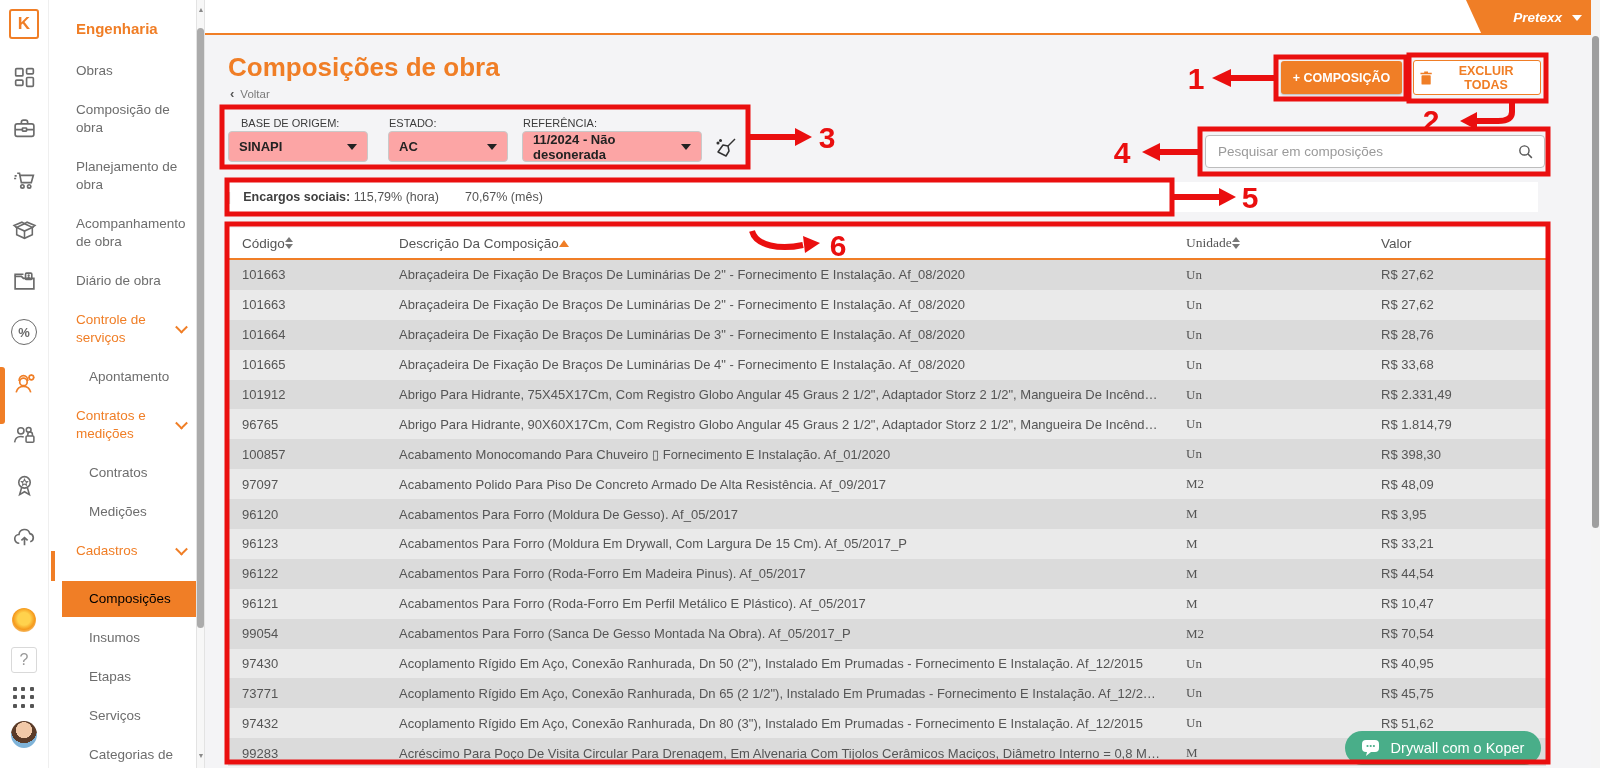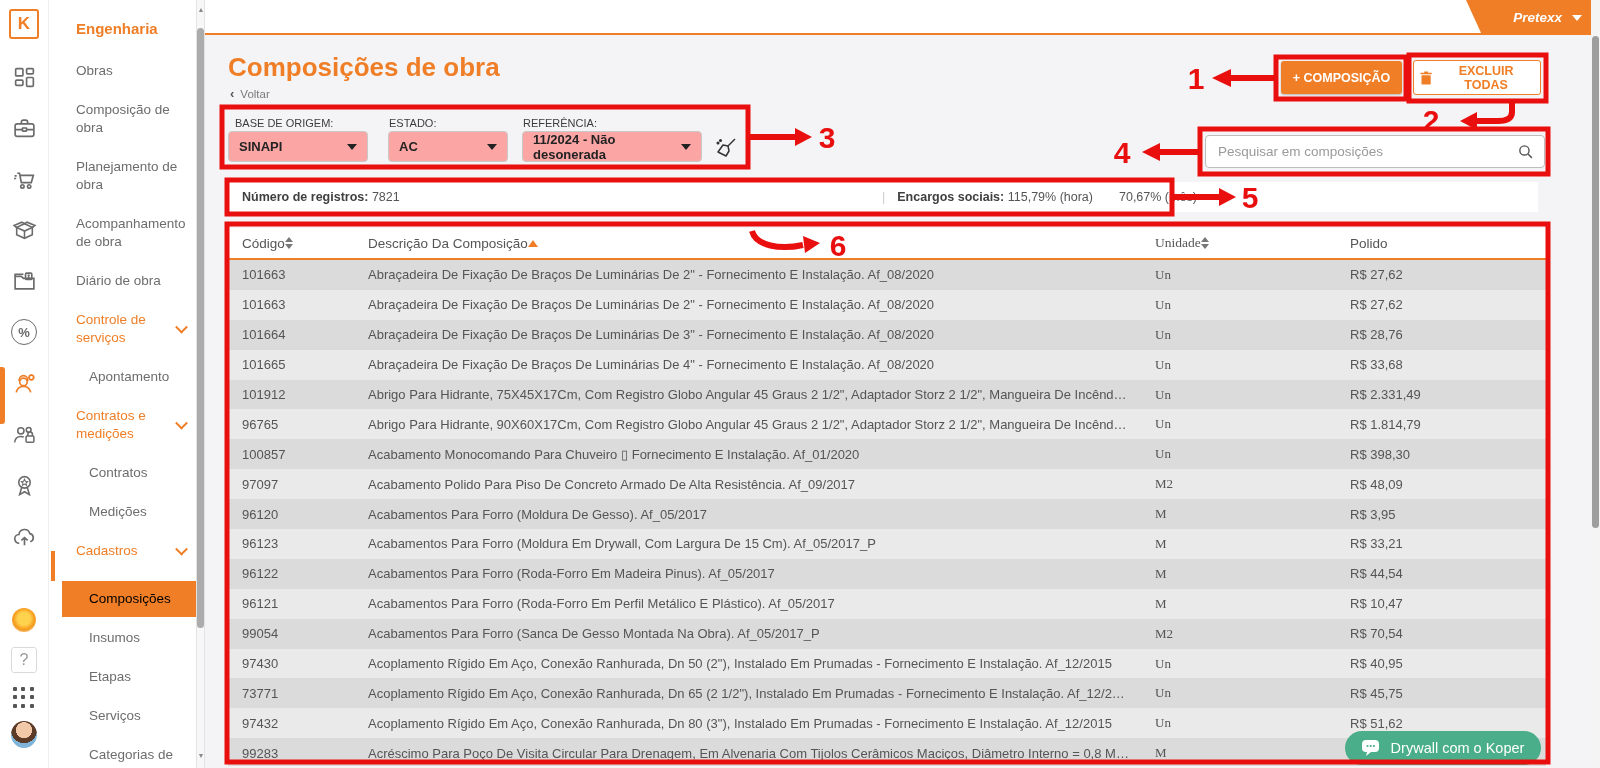--- a/index.html
+++ b/index.html
@@ -76,21 +76,21 @@
   .status .gap{display:inline-block;width:26px;}
   
   .table{position:absolute;left:228px;top:228px;width:1318px;height:538px;background:#fff;overflow:hidden;}
   .thead{display:flex;height:30px;align-items:center;border-bottom:2px solid #f07e26;
          font-size:13.5px;color:#555;background:#fff;}
   .trow{display:flex;height:29.9px;align-items:center;font-size:13px;color:#555;cursor:pointer;}
   .trow.odd{background:#dbdbdb;}
   .trow.even{background:#eaeaea;}
   .td,.th{box-sizing:border-box;white-space:nowrap;overflow:hidden;text-overflow:ellipsis;}
   .c1{flex:0 0 140px;padding-left:14px;}
-  .c2{flex:0 0 787px;padding-right:26px;}
+  .c2{flex:0 0 787px;padding-right:26px;margin-left:31px;}
   .c3{flex:0 0 195px;font-family:Liberation Serif, serif;}
   .c4{flex:1 1 auto;}
   .th{display:flex;align-items:center;cursor:pointer;}
   .sorticons{display:flex;flex-direction:column;gap:2px;}
   .tri-u{width:0;height:0;border-left:4px solid transparent;border-right:4px solid transparent;border-bottom:5px solid #777;}
   .tri-d{width:0;height:0;border-left:4px solid transparent;border-right:4px solid transparent;border-top:5px solid #777;}
   .tri-o{width:0;height:0;border-left:5px solid transparent;border-right:5px solid transparent;border-bottom:7px solid #f07e26;}
   
   .chat{position:absolute;left:1345px;top:731px;width:196px;height:34px;background:#49ae89;border:none;
         border-radius:17px;color:#fff;font-size:14.5px;display:flex;align-items:center;justify-content:center;
@@ -251,21 +251,21 @@
 
   <button class="btn-add">+ COMPOSIÇÃO</button>
   <button class="btn-del">
     <svg width="13" height="14" viewBox="0 0 13 14">
         <path d="M4.5 0h4v1.4h4V3H.5V1.4h4z" fill="#f07e26"></path>
         <rect x="1.6" y="4" width="9.8" height="10" rx="1" fill="#f07e26"></rect>
       </svg>
     <span>EXCLUIR TODAS</span>
   </button>
 
-  <div class="flabel" style="left:235px;top:117px">BASE DE ORIGEM:</div>
+  <div class="flabel" style="left:241px;top:117px">BASE DE ORIGEM:</div>
   <div class="fsel" style="left:228px;top:131px;width:140px">
     <span>SINAPI</span>
       <span class="caret-b"></span>
   </div>
   <div class="flabel" style="left:389px;top:117px">ESTADO:</div>
   <div class="fsel" style="left:388px;top:131px;width:120px">
     <span>AC</span>
       <span class="caret-b"></span>
   </div>
   <div class="flabel" style="left:523px;top:117px">REFERÊNCIA:</div>
@@ -284,24 +284,20 @@
 
   <div class="search">
     <input placeholder="Pesquisar em composições" style="">
     <svg width="17" height="17" viewBox="0 0 24 24" fill="none" stroke="#555" stroke-width="2">
         <circle cx="10.5" cy="10.5" r="6.5"></circle>
         <path d="M15.5 15.5 21 21"></path>
       </svg>
   </div>
 
   <div class="status">
-    <div class="lft">
-      <b>Número de registros:</b>
-      <span>7821</span>
-    </div>
     <span class="dvd">|</span>
     <b>Encargos sociais:</b>&nbsp;
     <span>115,79% (hora)</span>
     <span class="gap"></span>
     <span>70,67% (mês)</span>
   </div>
 
   <div class="table">
     <div class="thead">
       <div class="th c1">
@@ -316,21 +312,21 @@
         <span class="tri-o"></span>
       </div>
       <div class="th c3">
         <span>Unidade</span>
         <span class="sorticons">
             <i class="tri-u"></i>
             <i class="tri-d"></i>
           </span>
       </div>
       <div class="th c4">
-        <span>Polido</span>
+        <span>Valor</span>
       </div>
     </div>
     <div>
 
         <div class="trow odd">
           <span class="td c1">101663</span>
           <span class="td c2">Abraçadeira De Fixação De Braços De Luminárias De 2" - Fornecimento E Instalação. Af_08/2020</span>
           <span class="td c3">Un</span>
           <span class="td c4">R$ 27,62</span>
         </div>

